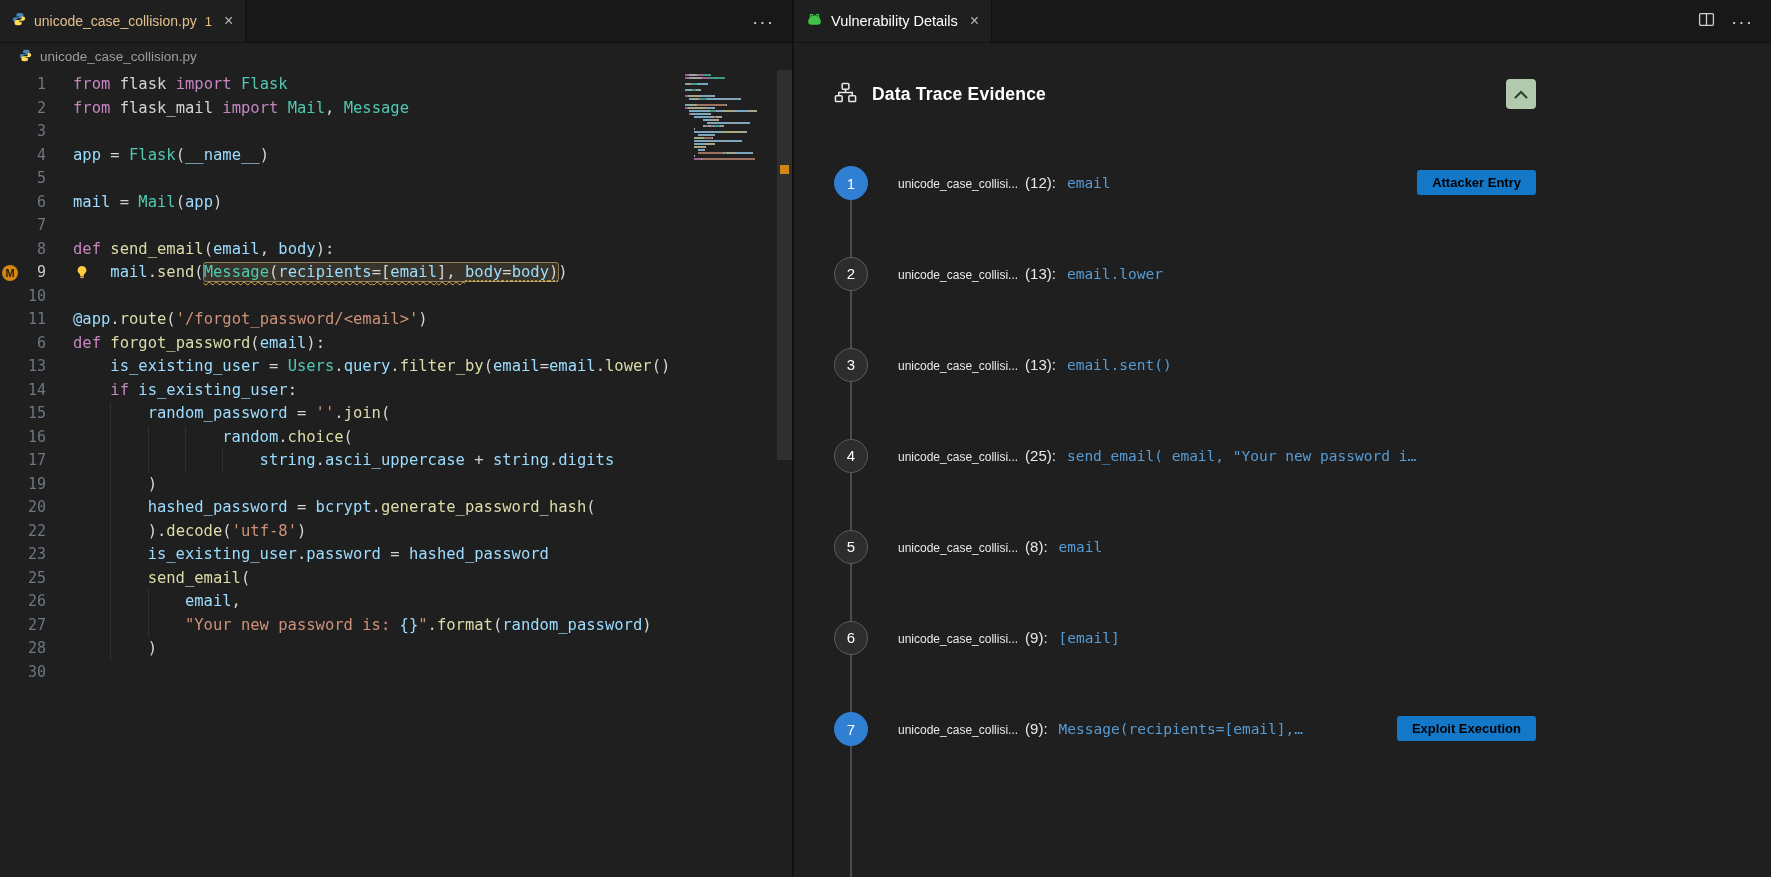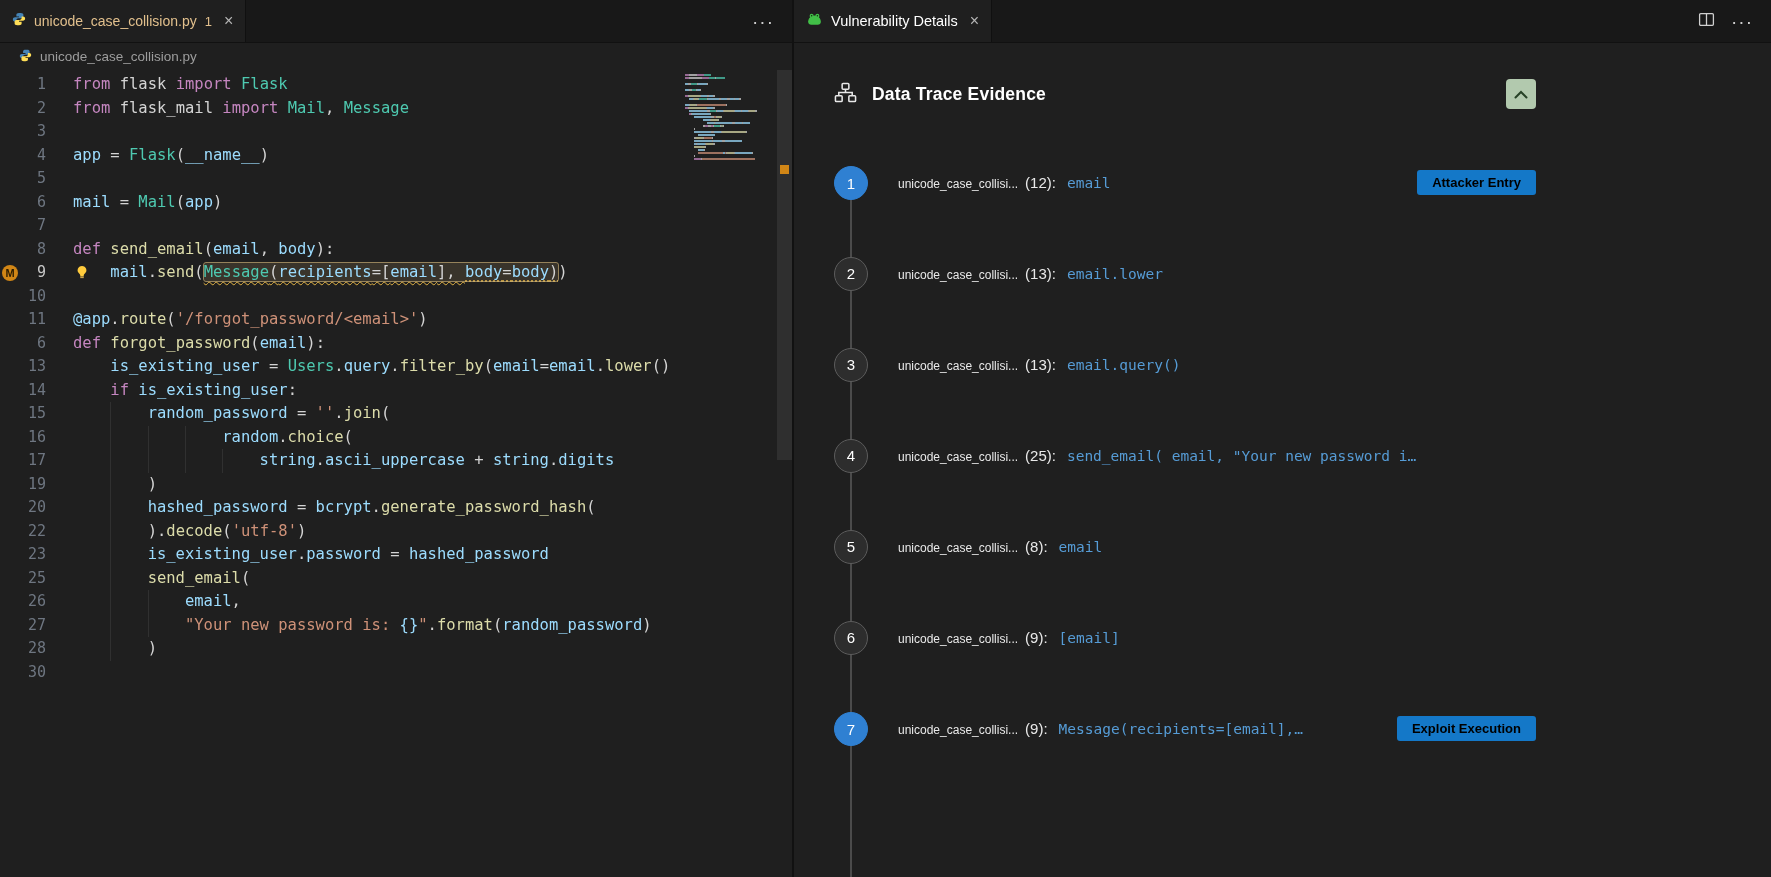--- a/index.html
+++ b/index.html
@@ -318,21 +318,21 @@
               <span class="step-file">unicode_case_collisi...</span>
               <span class="step-line">(13):</span>
               <span class="step-code">email.lower</span>
             </div>
           </div>
           <div class="step-row">
             <div class="step-circle">3</div>
             <div class="step-main">
               <span class="step-file">unicode_case_collisi...</span>
               <span class="step-line">(13):</span>
-              <span class="step-code">email.query()</span>
+              <span class="step-code">email.sent()</span>
             </div>
           </div>
           <div class="step-row">
             <div class="step-circle">4</div>
             <div class="step-main">
               <span class="step-file">unicode_case_collisi...</span>
               <span class="step-line">(25):</span>
               <span class="step-code">send_email( email, "Your new password i…</span>
             </div>
           </div>

